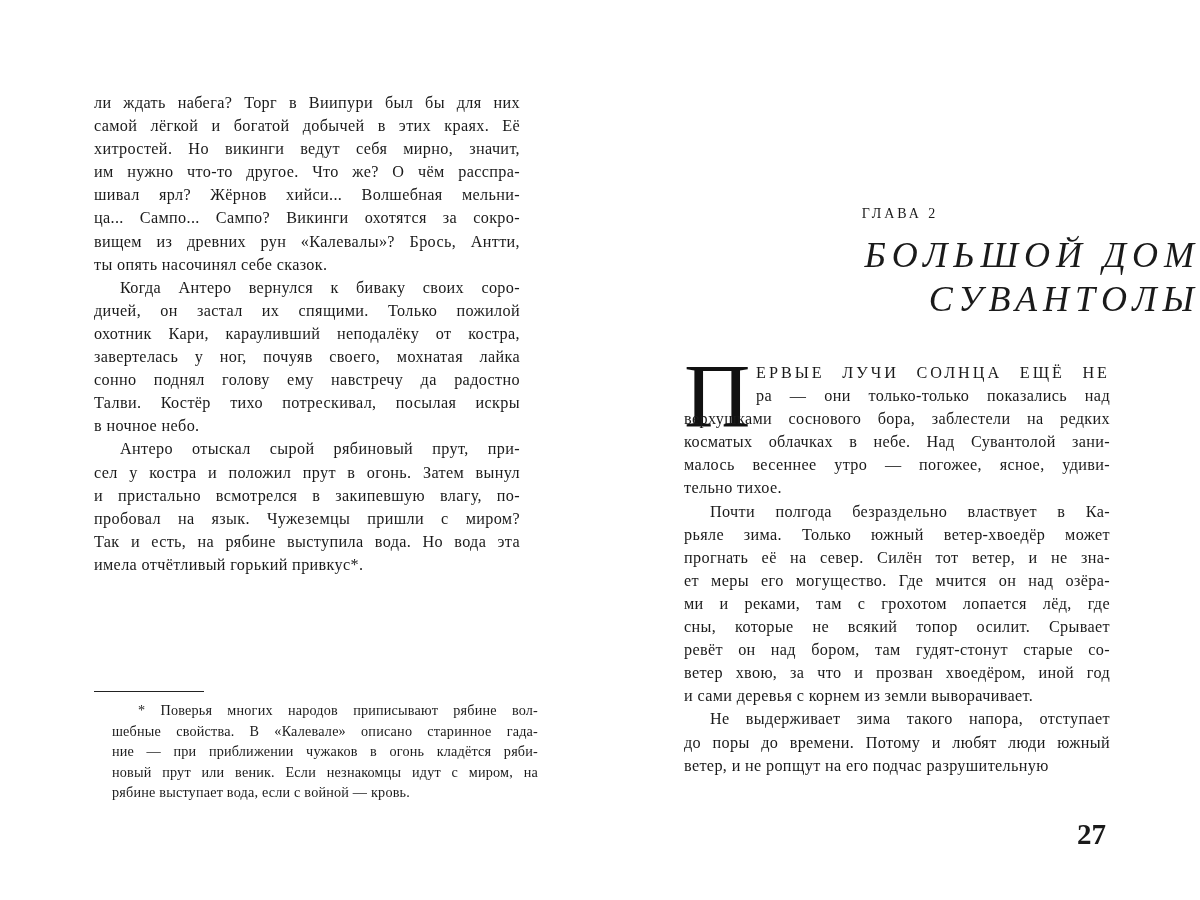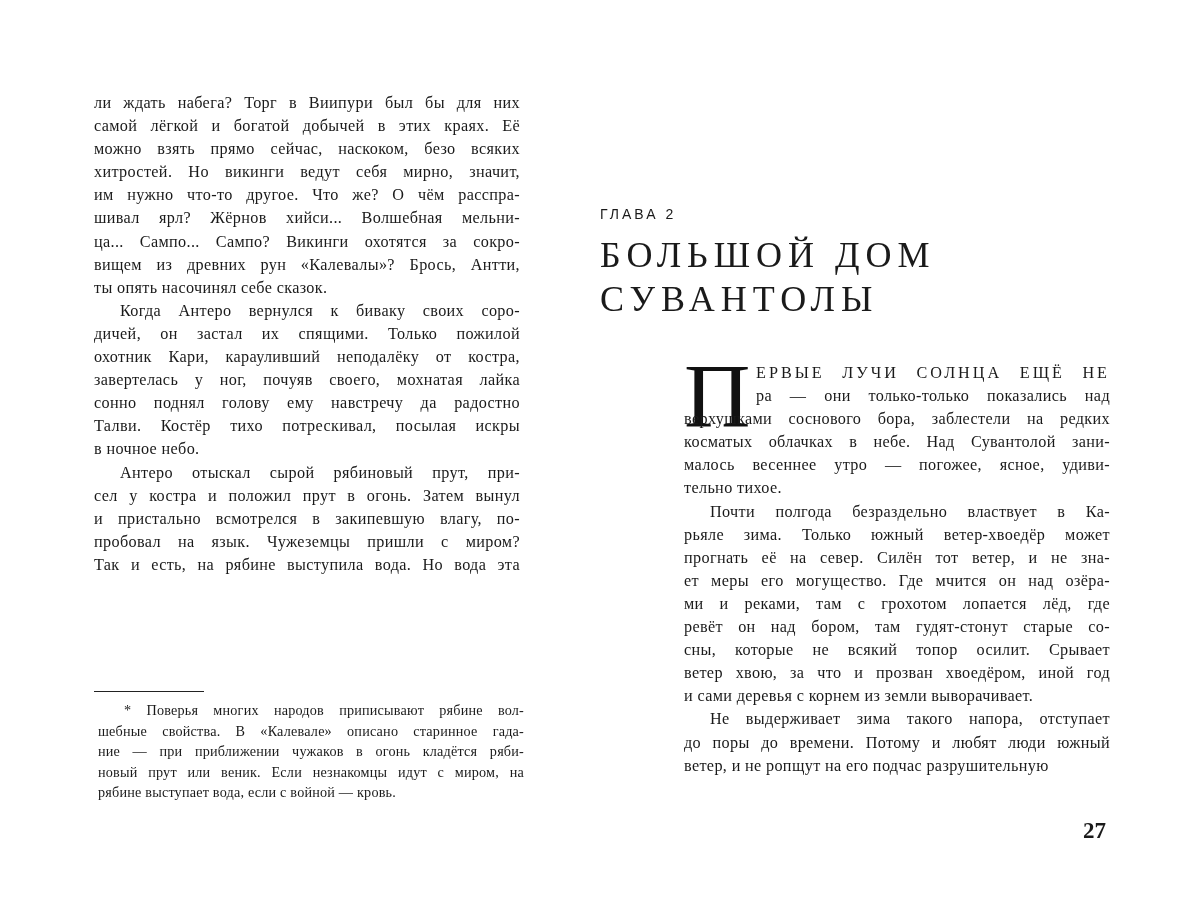--- a/index.html
+++ b/index.html
@@ -8,61 +8,61 @@
   .page { position:absolute; top:0; height:900px; }
   .left { left:0; width:600px; }
   .right { left:600px; width:600px; }
   .textblock { position:absolute; width:426px; font-size:16.2px; line-height:23.1px;
                font-family:"Liberation Serif", serif; letter-spacing:0.35px; }
   .left .textblock { left:94px; top:92px; }
   .line { display:block; white-space:nowrap; text-align:justify; text-align-last:justify; height:23.1px; }
   .line.last { text-align-last:left; }
   .indent { padding-left:26px; }
   .footnote-rule { position:absolute; left:94px; top:691px; width:110px; height:0; border-top:1px solid #222; }
-  .footnote { position:absolute; left:98px; top:700px; width:426px; font-family:"Liberation Serif", serif;
+  .footnote { position:absolute; left:112px; top:700px; width:426px; font-family:"Liberation Serif", serif;
               font-size:14.2px; line-height:20.6px; letter-spacing:0.2px; }
   .footnote .line { height:20.6px; }
-  .chapter-label { position:absolute; left:0; width:600px; top:206px; text-align:left;
-                   font-family:Liberation Sans, sans-serif; font-size:14px; letter-spacing:3px; }
-  .chapter-title { position:absolute; left:0; width:600px; top:233px; text-align:left;
-                   font-family:"Liberation Serif", serif; font-size:36px; letter-spacing:6px; line-height:44px; font-weight:normal; }
+  .chapter-label { position:absolute; left:0; width:600px; top:206px; text-align:center;
+                   font-family:Liberation Serif, serif; font-size:14px; letter-spacing:3px; }
+  .chapter-title { position:absolute; left:0; width:600px; top:233px; text-align:right;
+                   font-family:"Liberation Serif", serif; font-size:36px; letter-spacing:6px; line-height:44px; font-weight:normal;font-style:italic; }
   .right .textblock { left:84px; top:362px; width:426px; }
   .dropcap { position:absolute; left:84px; top:360px; font-family:"Liberation Serif", serif;
              font-size:92px; line-height:72px; height:72px; color:#111; }
   .capline { padding-left:72px; }
   .smallcaps { letter-spacing:3px; }
   .page-number { position:absolute; right:94px; top:818px; font-family:"Liberation Serif", serif;
-                 font-size:23px; font-weight:bold; }
+                 font-size:29px; font-weight:bold; }
 </style>
 </head>
 <body>
 
 <div class="page left">
   <div class="textblock" id="left-body">
       <span class="line">ли ждать набега? Торг в Виипури был бы для них</span>
       <span class="line">самой лёгкой и богатой добычей в этих краях. Её</span>
-      <span class="line">можно взять прямо сейчас, наскоком, безо всяких</span>
       <span class="line">хитростей. Но викинги ведут себя мирно, значит,</span>
       <span class="line">им нужно что-то другое. Что же? О чём расспра-</span>
       <span class="line">шивал ярл? Жёрнов хийси... Волшебная мельни-</span>
       <span class="line">ца... Сампо... Сампо? Викинги охотятся за сокро-</span>
       <span class="line">вищем из древних рун «Калевалы»? Брось, Антти,</span>
       <span class="line last">ты опять насочинял себе сказок.</span>
       <span class="line indent">Когда Антеро вернулся к биваку своих соро-</span>
       <span class="line">дичей, он застал их спящими. Только пожилой</span>
       <span class="line">охотник Кари, карауливший неподалёку от костра,</span>
       <span class="line">завертелась у ног, почуяв своего, мохнатая лайка</span>
       <span class="line">сонно поднял голову ему навстречу да радостно</span>
       <span class="line">Талви. Костёр тихо потрескивал, посылая искры</span>
       <span class="line last">в ночное небо.</span>
       <span class="line indent">Антеро отыскал сырой рябиновый прут, при-</span>
       <span class="line">сел у костра и положил прут в огонь. Затем вынул</span>
       <span class="line">и пристально всмотрелся в закипевшую влагу, по-</span>
       <span class="line">пробовал на язык. Чужеземцы пришли с миром?</span>
       <span class="line">Так и есть, на рябине выступила вода. Но вода эта</span>
+      <span class="line last">имела отчётливый горький привкус*.</span>
     </div>
   <div class="footnote-rule"></div>
   <div class="footnote" id="footnote">
       <span class="line indent">* Поверья многих народов приписывают рябине вол-</span>
       <span class="line">шебные свойства. В «Калевале» описано старинное гада-</span>
       <span class="line">ние — при приближении чужаков в огонь кладётся ряби-</span>
       <span class="line">новый прут или веник. Если незнакомцы идут с миром, на</span>
       <span class="line last">рябине выступает вода, если с войной — кровь.</span>
     </div>
 </div>
@@ -79,22 +79,22 @@
       <span class="line capline">ра — они только-только показались над</span>
       <span class="line">верхушками соснового бора, заблестели на редких</span>
       <span class="line">косматых облачках в небе. Над Сувантолой зани-</span>
       <span class="line">малось весеннее утро — погожее, ясное, удиви-</span>
       <span class="line last">тельно тихое.</span>
       <span class="line indent">Почти полгода безраздельно властвует в Ка-</span>
       <span class="line">рьяле зима. Только южный ветер-хвоедёр может</span>
       <span class="line">прогнать её на север. Силён тот ветер, и не зна-</span>
       <span class="line">ет меры его могущество. Где мчится он над озёра-</span>
       <span class="line">ми и реками, там с грохотом лопается лёд, где</span>
+      <span class="line">сны, которые не всякий топор осилит. Срывает</span>
       <span class="line">ревёт он над бором, там гудят-стонут старые со-</span>
-      <span class="line">сны, которые не всякий топор осилит. Срывает</span>
       <span class="line">ветер хвою, за что и прозван хвоедёром, иной год</span>
       <span class="line last">и сами деревья с корнем из земли выворачивает.</span>
       <span class="line indent">Не выдерживает зима такого напора, отступает</span>
       <span class="line">до поры до времени. Потому и любят люди южный</span>
       <span class="line last">ветер, и не ропщут на его подчас разрушительную</span>
     </div>
   <div class="page-number">27</div>
 </div>
 
 </body></html>

